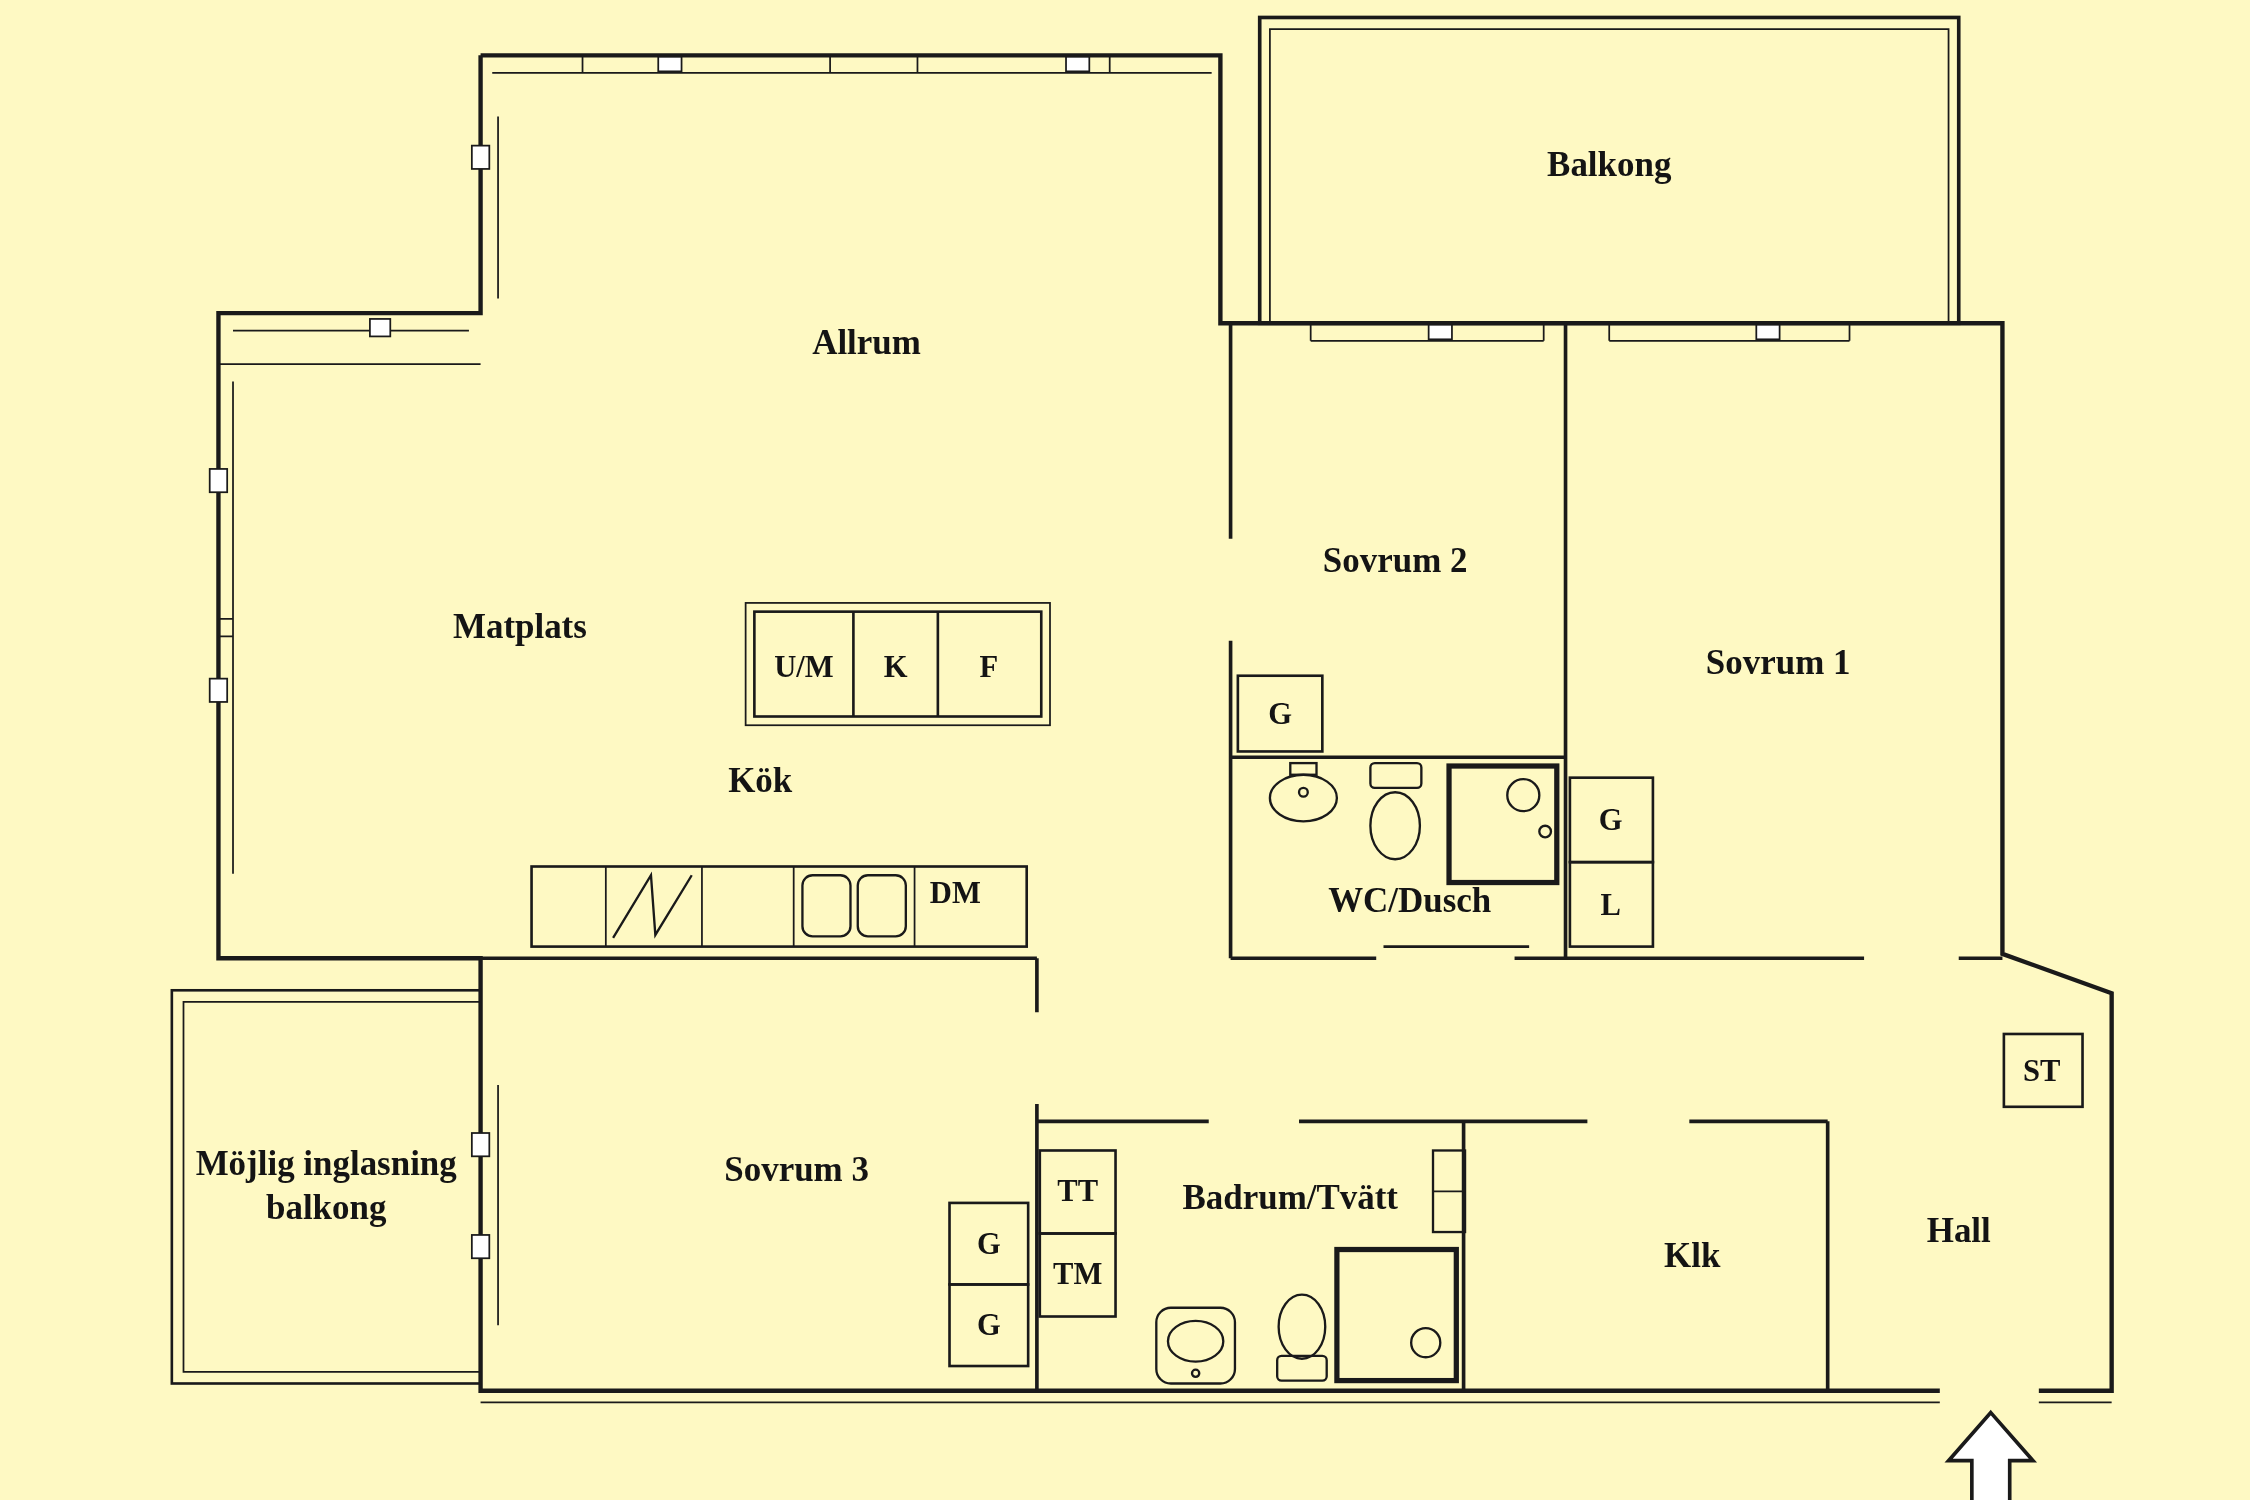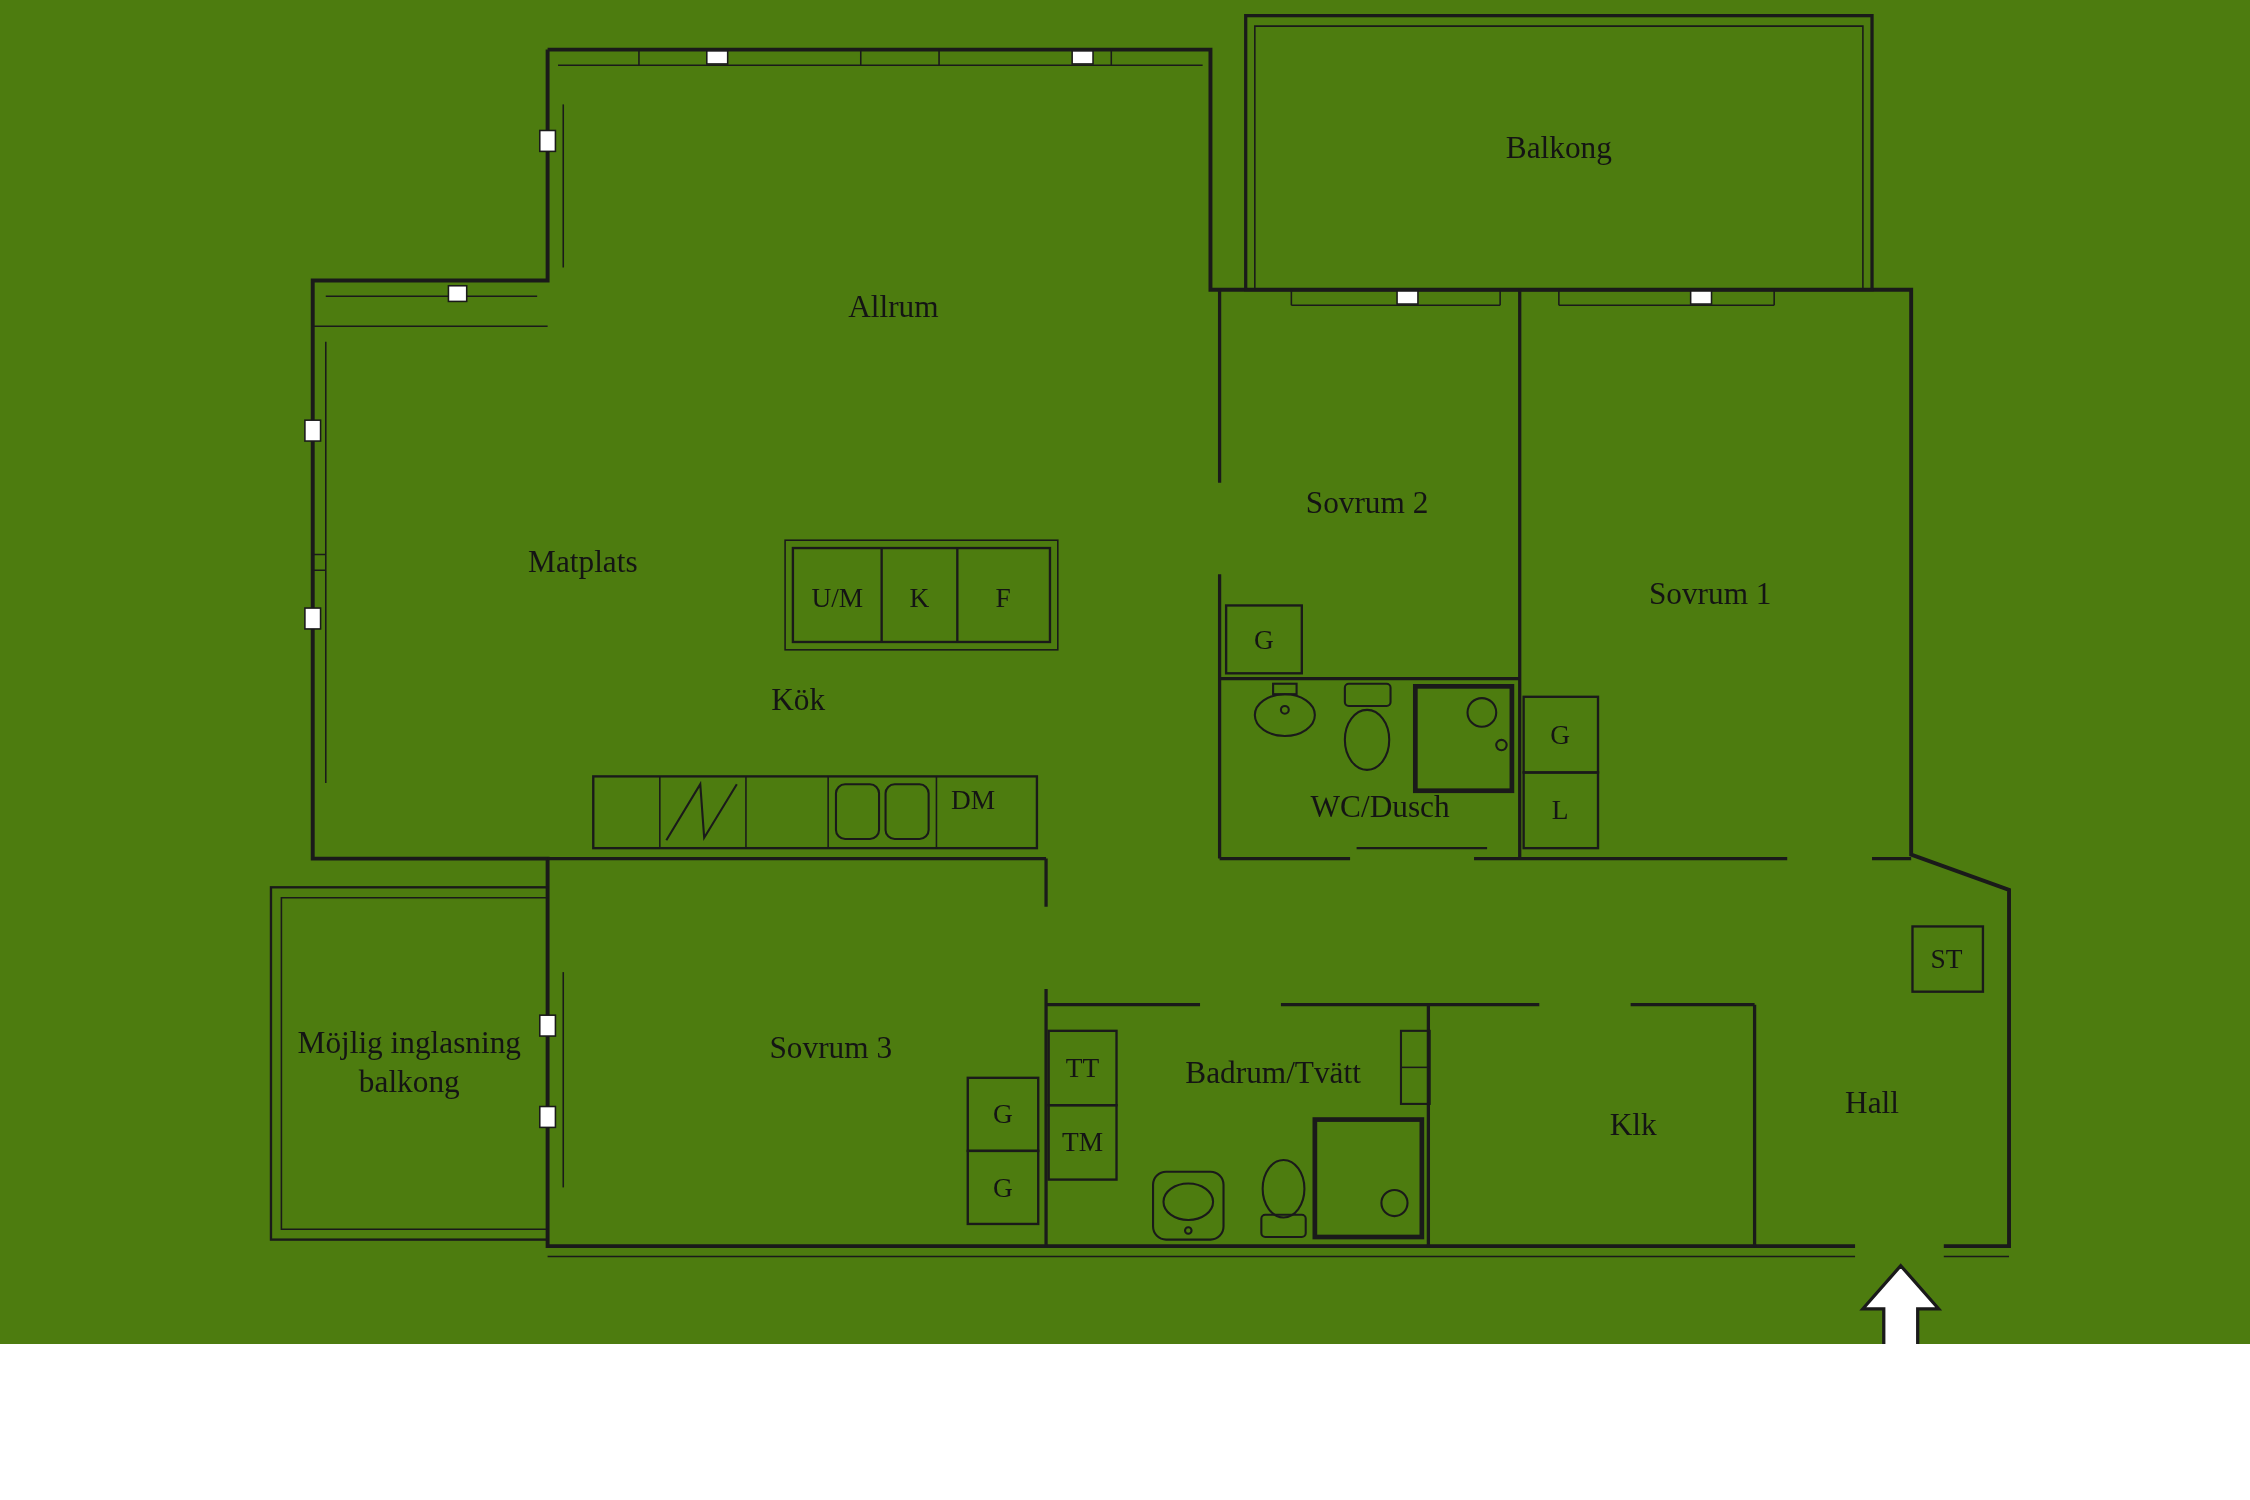--- a/index.html
+++ b/index.html
@@ -1,16 +1,16 @@
 <!DOCTYPE html>
 <html><head>
 <meta charset="utf-8">
 <style>
   html,body{margin:0;padding:0;background:#ffffff;}
-  .stage{width:2250px;height:1344px;background:#4d7c0f;overflow:hidden;position:relative;}
+  .stage{width:2250px;height:1500px;background:#fef9c3;overflow:hidden;position:relative;font-weight:bold;}
   svg{display:block;width:100%;height:100%;}
   
   .wall  {stroke:#1a1a1a;stroke-width:3;  fill:none;stroke-linecap:butt;}
   .iwall {stroke:#1a1a1a;stroke-width:2.5;fill:none;stroke-linecap:butt;}
   .thin  {stroke:#1a1a1a;stroke-width:1.8;fill:none;}
   .fine  {stroke:#1a1a1a;stroke-width:1.2;fill:none;}
   .fix   {stroke:#1a1a1a;stroke-width:1.6;fill:none;}
   .dark  {stroke:#1a1a1a;stroke-width:3.6;fill:none;}
   .winbox{stroke:#1a1a1a;stroke-width:1.2;fill:#ffffff;}
   .arrow {stroke:#1a1a1a;stroke-width:2.5;fill:#ffffff;stroke-linejoin:miter;}

